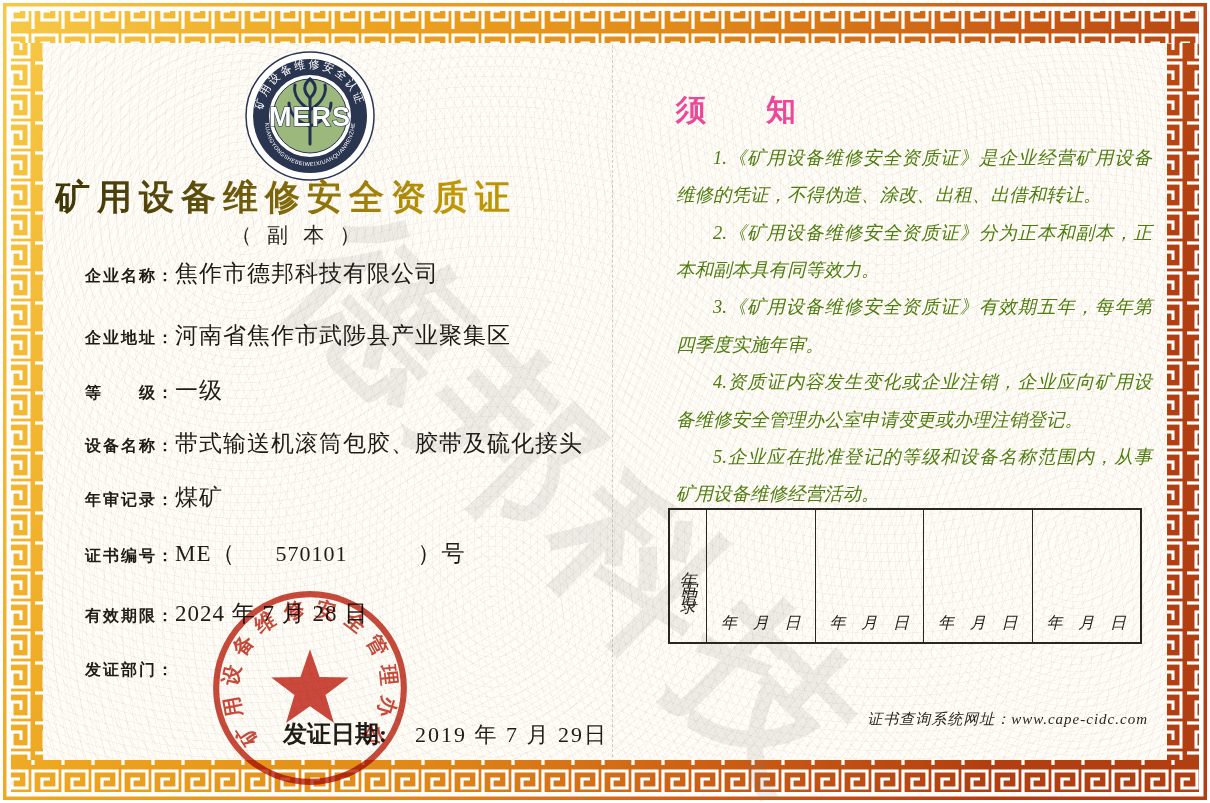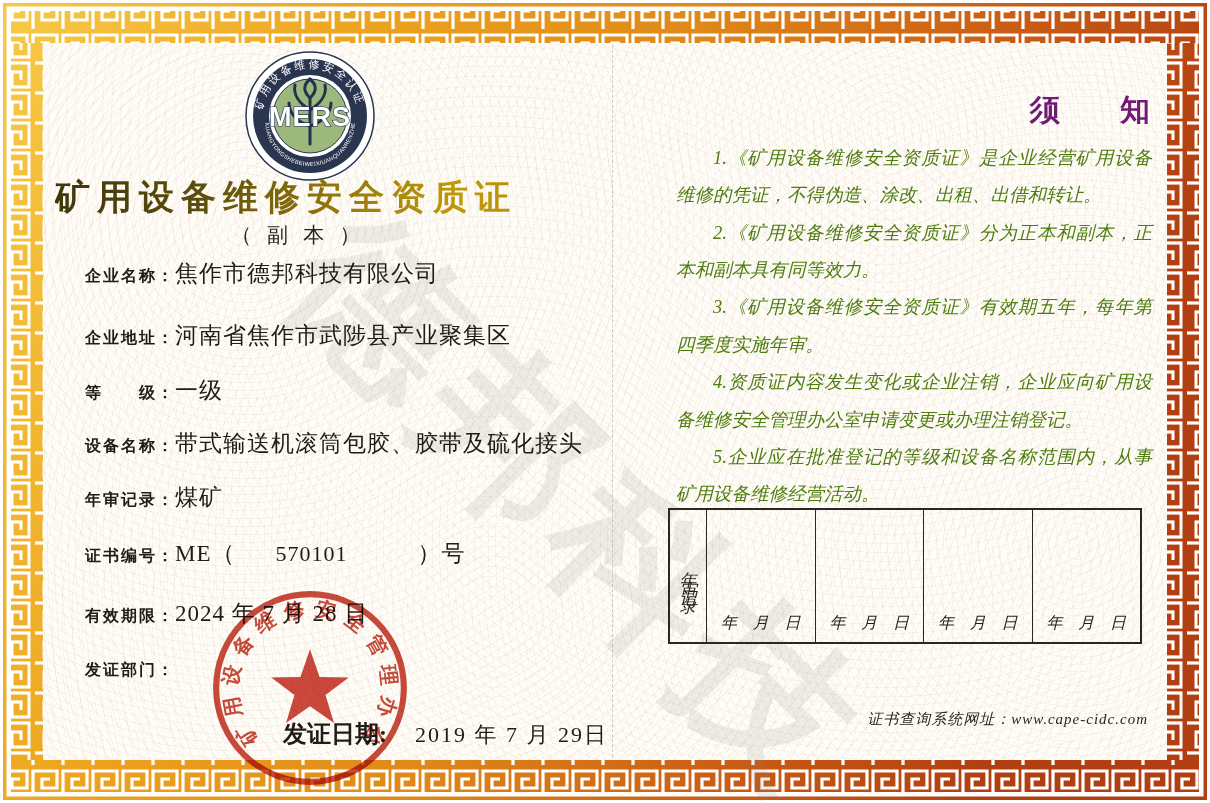--- a/index.html
+++ b/index.html
@@ -26,22 +26,22 @@
     font-size:21px;letter-spacing:5px;color:#2b2520;}
   .field-row{position:absolute;left:85px;width:520px;white-space:nowrap;color:#1f1b16;}
   .field-label{font-weight:bold;font-size:16px;white-space:pre;letter-spacing:2px;}
   .field-value{font-size:23px;letter-spacing:1px;}
   .certno-number{font-family:"Liberation Serif",serif;font-size:22px;margin:0 70px 0 40px;}
   .issue-date-row{position:absolute;left:283px;top:718px;white-space:nowrap;color:#1f1b16;}
   .issue-date-label{font-weight:bold;font-size:24px;}
   .issue-date-value{font-size:22px;margin-left:28px;letter-spacing:2px;}
   .seal{position:absolute;left:208px;top:586px;width:204px;height:204px;opacity:0.88;
     mix-blend-mode:multiply;}
-  .notice-title{position:absolute;left:676px;top:90px;width:474px;text-align:right;
-    font-size:30px;font-weight:bold;color:#701a75;white-space:pre;}
+  .notice-title{position:absolute;left:676px;top:90px;width:474px;text-align:left;
+    font-size:30px;font-weight:bold;color:#ec4899;white-space:pre;}
   .notice-body{position:absolute;left:676px;top:140px;width:476px;color:#4d7c0f;}
   .notice-body p{margin:0;font-size:18.5px;line-height:2.02;text-indent:2em;
     font-style:italic;text-align:justify;}
   .review-table{position:absolute;left:668px;top:508px;width:470px;height:132px;
     display:flex;border:2px solid #2a2620;background:transparent;color:#211d18;}
   .review-header{width:36px;border-right:1.5px solid #2a2620;display:flex;
     align-items:center;justify-content:center;}
   .review-header span{writing-mode:vertical-rl;font-size:17px;letter-spacing:9px;
     font-style:italic;}
   .review-col{flex:1;border-right:1.5px solid #2a2620;display:flex;align-items:flex-end;

